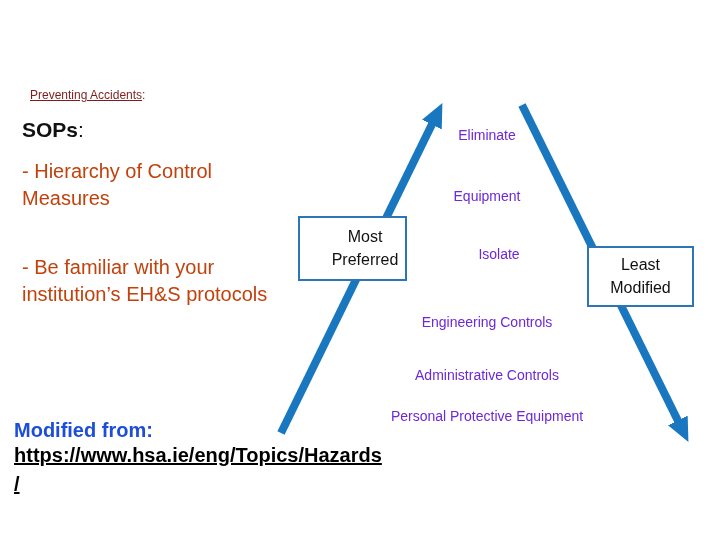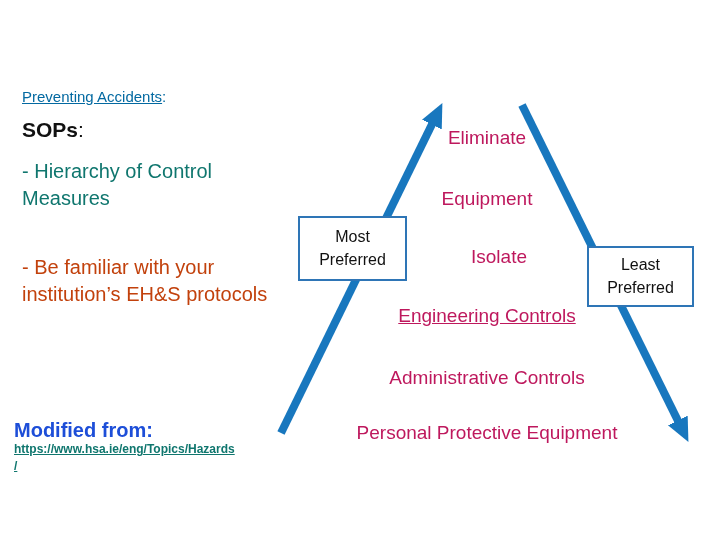--- a/index.html
+++ b/index.html
@@ -13,44 +13,44 @@
     height: 540px;
     background: #ffffff;
     overflow: hidden;
     font-family: "Liberation Sans", sans-serif;
     color: #1f1f1f;
   }
 
   
   .preventing {
     position: absolute;
-    left: 22px;
+    left: 30px;
     top: 88px;
-    font-size: 15px;
-    color: #0369a1;
+    font-size: 12px;
+    color: #7f1d1d;
   }
   .preventing .u { text-decoration: underline; }
 
   .sops {
     position: absolute;
     left: 22px;
     top: 118px;
     font-size: 21px;
     color: #111111;
   }
   .sops .b { font-weight: bold; }
 
   .bullet-hierarchy {
     position: absolute;
     left: 22px;
     top: 158px;
     width: 262px;
     font-size: 20px;
     line-height: 1.35;
-    color: #0f766e;
+    color: #c2410c;
   }
   .bullet-familiar {
     position: absolute;
     left: 22px;
     top: 254px;
     width: 292px;
     font-size: 20px;
     line-height: 1.35;
     color: #c2410c;
   }
@@ -71,56 +71,56 @@
     z-index: 2;
     display: flex;
     align-items: center;
     justify-content: center;
     text-align: center;
     font-size: 16px;
     line-height: 1.4;
     color: #111111;
   }
   .pref-box .wrapspan { display: inline-block; width: 80px; }
-  .box-most  { left: 298px; top: 216px; width: 105px; height: 61px; }
+  .box-most  { left: 298px; top: 216px; width: 105px; height: 61px; justify-content: flex-end; }
   .box-least { left: 587px; top: 246px; width: 103px; height: 57px; }
 
   .level {
     position: absolute;
     left: 487px;
     transform: translateX(-50%);
     white-space: nowrap;
-    font-size: 19px;
-    color: #be185d;
+    font-size: 14px;
+    color: #6d28d9;
     z-index: 2;
   }
   .lv0 { top: 127px; }
   .lv1 { top: 188px; }
   .lv2 { top: 246px; margin-left: 12px; }
-  .lv3 { top: 305px; text-decoration: underline; }
+  .lv3 { top: 314px; }
   .lv4 { top: 367px; }
-  .lv5 { top: 422px; }
+  .lv5 { top: 408px; }
 
   
   .modified-from {
     position: absolute;
     left: 14px;
     top: 419px;
     font-size: 20px;
     font-weight: bold;
     color: #1d4ed8;
     z-index: 2;
   }
   .source-link {
     position: absolute;
     left: 14px;
     top: 441px;
-    font-size: 12px;
+    font-size: 20px;
     font-weight: bold;
-    color: #0f766e;
+    color: #000000;
     text-decoration: none;
     z-index: 2;
     line-height: 1.45;
   }
   .source-link span {
     display: block;
     text-decoration: underline;
   }
 </style>
 </head>
@@ -147,21 +147,21 @@
       </marker>
     </defs>
     <line x1="281" y1="433" x2="438" y2="112" stroke-width="8" marker-end="url(#ah)" stroke="#1877BE"></line>
     <line x1="522" y1="105" x2="684" y2="433" stroke-width="8" marker-end="url(#ah)" stroke="#1877BE"></line>
   </svg>
 
   <div class="pref-box box-most">
     <span class="wrapspan">Most Preferred</span>
   </div>
   <div class="pref-box box-least">
-    <span class="wrapspan">Least Preferred</span>
+    <span class="wrapspan">Least Modified</span>
   </div>
 
   <div class="level lv0">Eliminate</div>
   <div class="level lv1">Equipment</div>
   <div class="level lv2">Isolate</div>
   <div class="level lv3">Engineering Controls</div>
   <div class="level lv4">Administrative Controls</div>
   <div class="level lv5">Personal Protective Equipment</div>
 
   <div class="modified-from">Modified from:</div>

